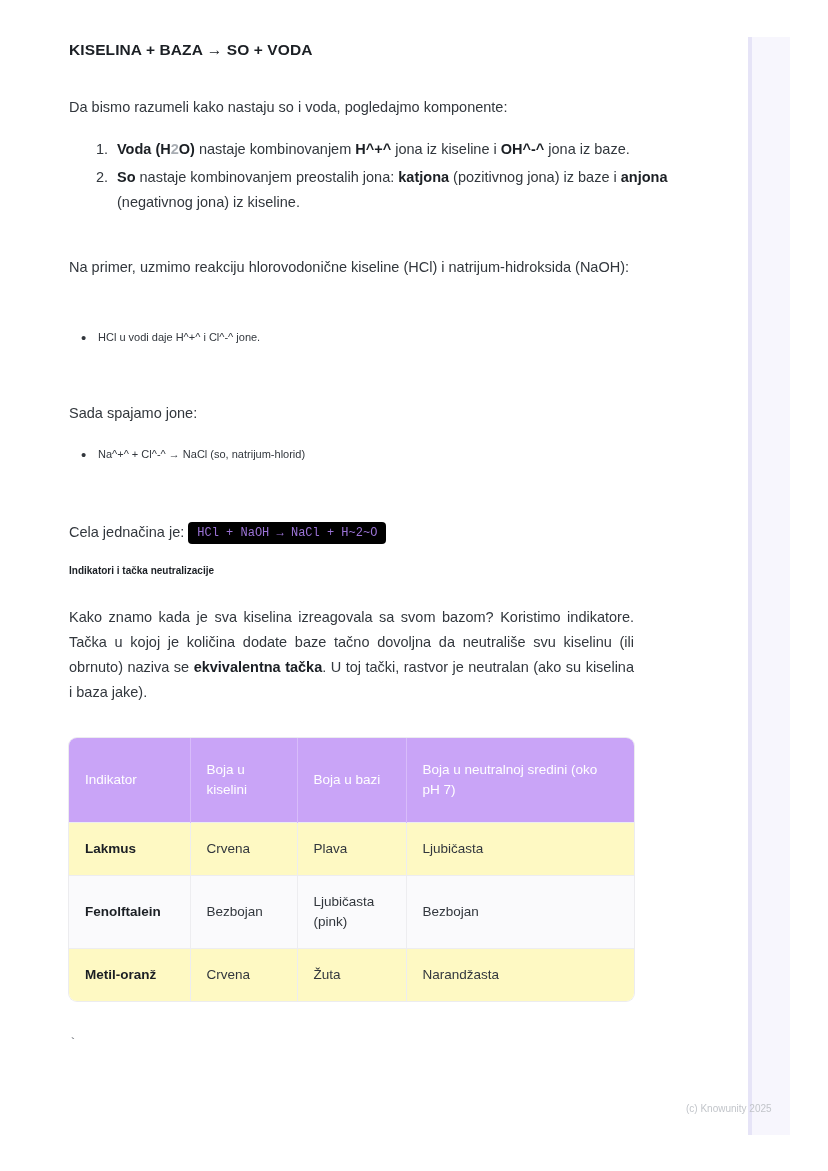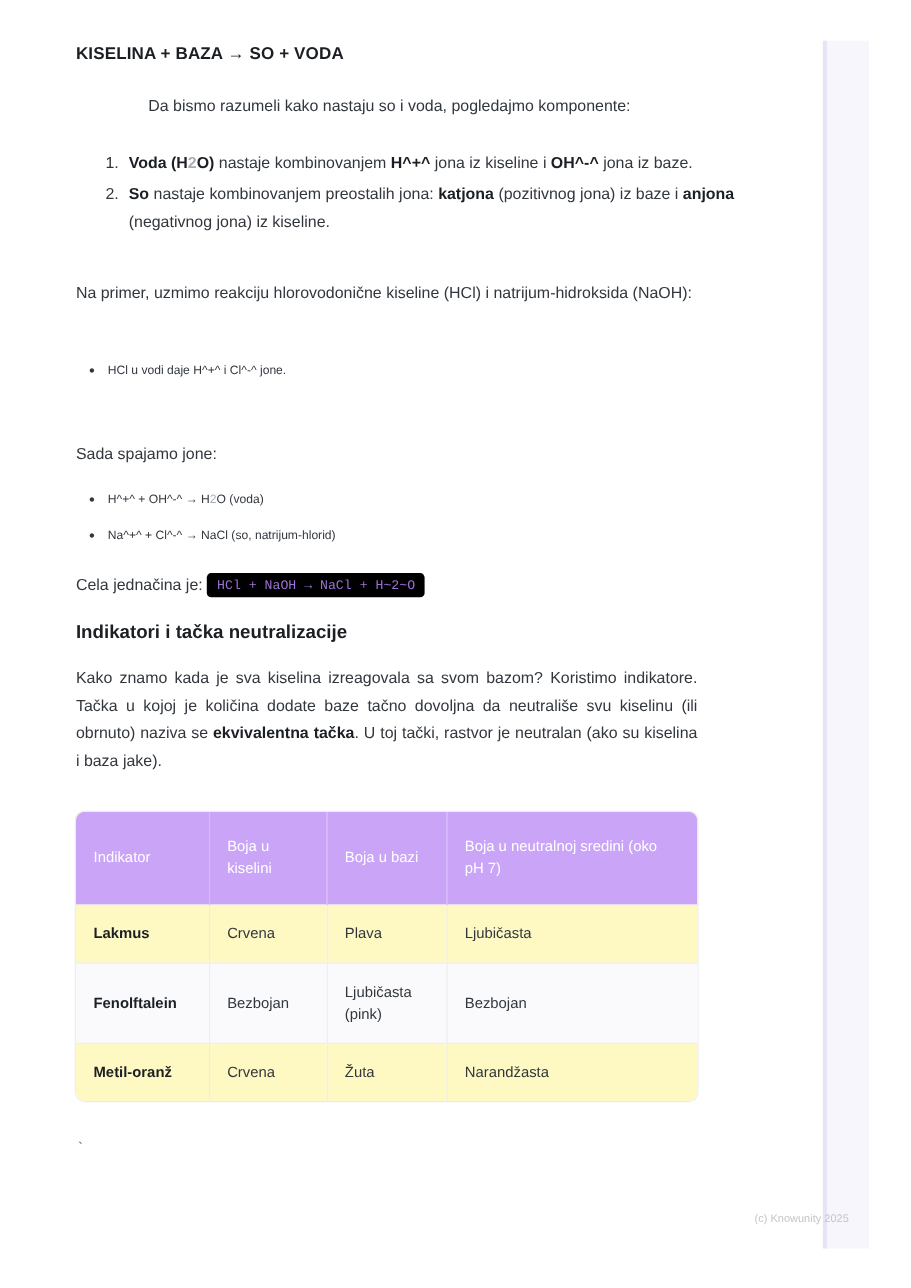--- a/index.html
+++ b/index.html
@@ -106,21 +106,21 @@
     font-size: 15px;
   }
 
   #ulist-ions { left: 69px; top: 325px; }
   #ulist-join { left: 69px; top: 442px; }
 
   .h3 {
     position: absolute;
     left: 69px;
     top: 565px;
-    font-size: 17px;
+    font-size: 10px;
     font-weight: bold;
     color: #1b1f24;
   }
 
   code.inline {
     font-family: "Liberation Mono", "DejaVu Sans Mono", monospace;
     font-size: 12px;
     background: #000000;
     color: #9b73d6;
     padding: 4px 9px;
@@ -196,41 +196,40 @@
 </head>
 <body>
 
 <div id="side-panel-edge"></div>
 <div id="side-panel"></div>
 
 <div id="doc">
 
   <div class="h1">KISELINA + BAZA → SO + VODA</div>
 
-  <div class="para" style="left:69px; top:85px; width:570px;text-align:center;">Da bismo razumeli kako nastaju so i voda, pogledajmo komponente:</div>
+  <div class="para" style="left:69px; top:95px; width:570px;">Da bismo razumeli kako nastaju so i voda, pogledajmo komponente:</div>
 
   <ol id="olist">
     <li class="li">
       <b><span>Voda (H</span><span class="sub2">2</span><span>O)</span></b><span> nastaje kombinovanjem </span><b>H^+^</b><span> jona iz kiseline i </span><b>OH^-^</b><span> jona iz baze.</span>
     </li>
     <li class="li">
       <b>So</b><span> nastaje kombinovanjem preostalih jona: </span><b>katjona</b><span> (pozitivnog jona) iz baze i </span><b>anjona</b><span> (negativnog jona) iz kiseline.</span>
     </li>
   </ol>
 
   <div class="para para-justify" style="left:69px; top:255px; width:565px;">Na primer, uzmimo reakciju hlorovodonične kiseline (HCl) i natrijum-hidroksida (NaOH):</div>
 
   <ul class="ulist" id="ulist-ions">
     <li>HCl u vodi daje H^+^ i Cl^-^ jone.</li>
   </ul>
 
   <div class="para" style="left:69px; top:401px; width:570px;">Sada spajamo jone:</div>
 
   <ul class="ulist" id="ulist-join">
-    <li><span>H^+^ + OH^-^ → H</span><span class="sub2">2</span><span>O (voda)</span></li>
     <li><span>Na^+^ + Cl^-^ → NaCl (so, natrijum-hlorid)</span></li>
   </ul>
 
   <div class="para" style="left:69px; top:520px; width:600px;">
     <span>Cela jednačina je:</span>
     <code class="inline">HCl + NaOH → NaCl + H~2~O</code>
   </div>
 
   <div class="h3">Indikatori i tačka neutralizacije</div>
 

